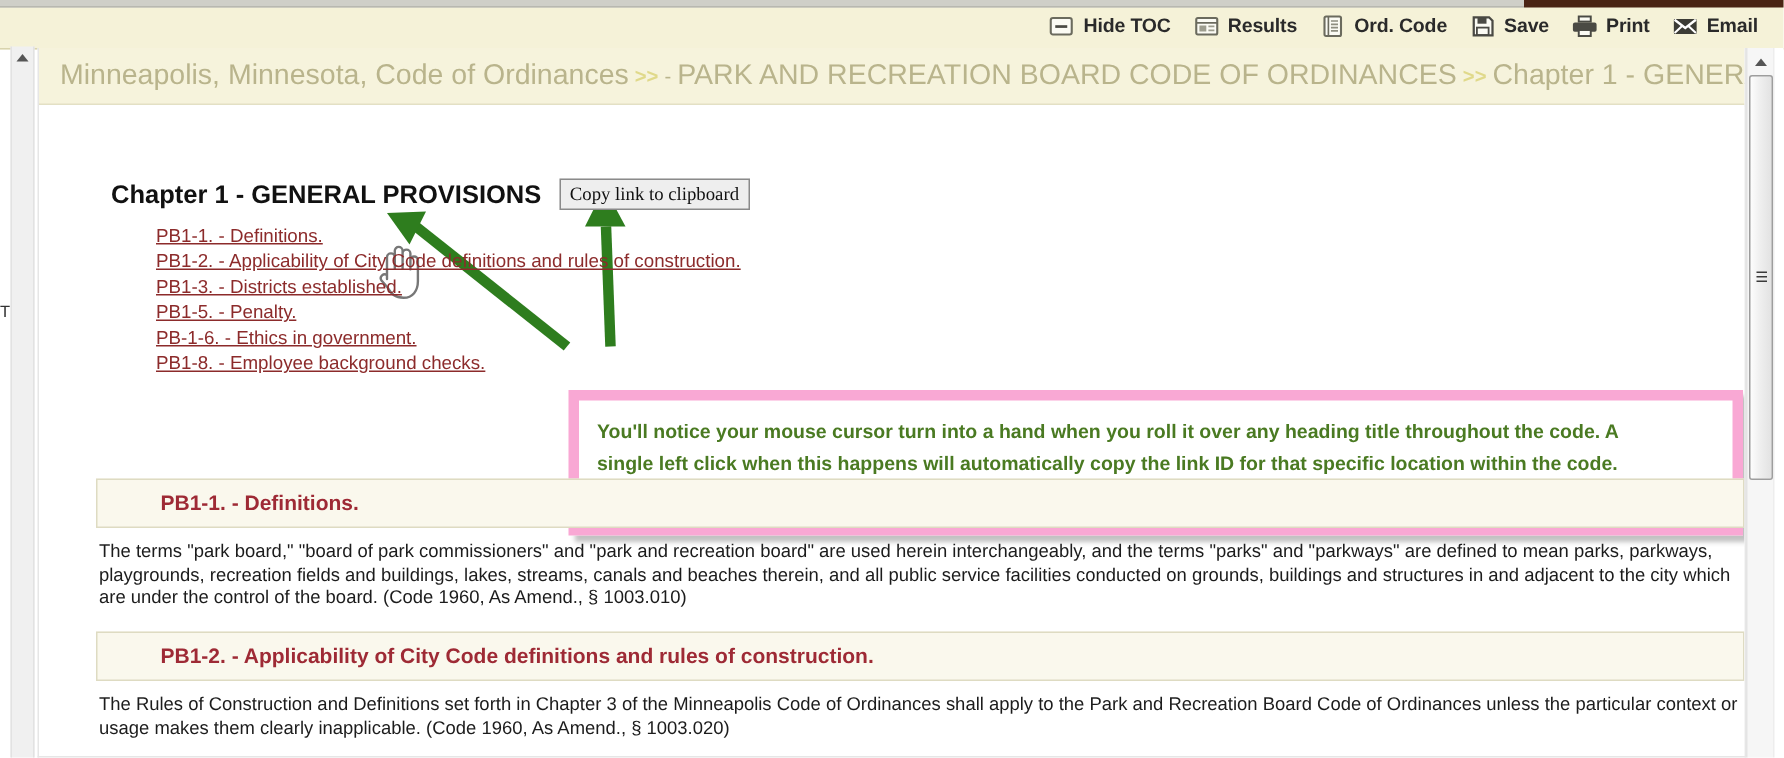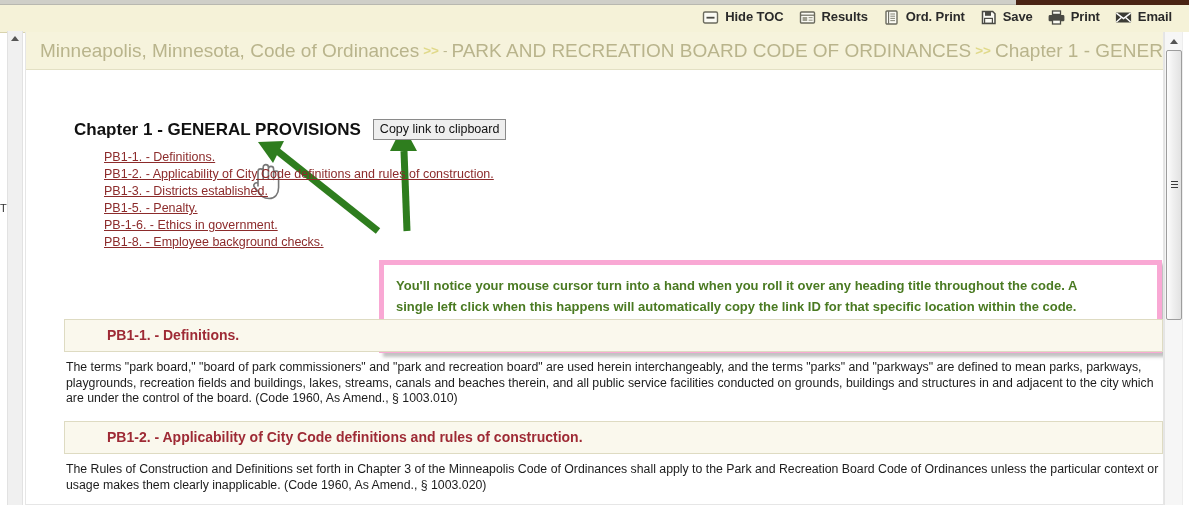--- a/index.html
+++ b/index.html
@@ -171,21 +171,21 @@
   }
   #chapter-title {
     font-family: "Liberation Sans", sans-serif;
     font-size: 17px;
     font-weight: bold;
     color: #111;
     cursor: pointer;
     white-space: nowrap;
   }
   #copylink-btn {
-    font-family: Liberation Sans, sans-serif;
+    font-family: Liberation Serif, serif;
     font-size: 12.5px;
     color: #111;
     background: #eeeeee;
     border: 1px solid #8a8a8a;
     padding: 2px 6px 3px 6px;
     cursor: pointer;
     white-space: nowrap;
     line-height: 14px;
   }
 
@@ -214,21 +214,21 @@
     white-space: nowrap;
   }
 
   
   #callout {
     position: absolute;
     left: 353px; top: 189px;
     width: 783px;
     min-height: 88px;
     background: #ffffff;
-    border: 5px solid #f9a8d4;
+    border: 7px solid #f9a8d4;
     box-shadow: 4px 4px 3px rgba(120,120,120,0.45);
     box-sizing: border-box;
     padding: 10px 14px 10px 12px;
   }
   #callout p {
     margin: 0;
     font-family: "Liberation Sans", sans-serif;
     font-size: 13px;
     font-weight: bold;
     color: #4a7a22;
@@ -359,21 +359,21 @@
       <span class="tool-ico">
         <svg class="tool-ico" viewBox="0 0 17 17">
           <rect x="3" y="2" width="11" height="13" rx="1" fill="#fbfbf4" stroke="#6b6b5e" stroke-width="1.4"></rect>
           <line x1="5.6" y1="2.3" x2="5.6" y2="14.7" stroke="#6b6b5e" stroke-width="1.1"></line>
           <line x1="7.3" y1="5" x2="12" y2="5" stroke="#8e8e80" stroke-width="1.1"></line>
           <line x1="7.3" y1="7.2" x2="12" y2="7.2" stroke="#8e8e80" stroke-width="1.1"></line>
           <line x1="7.3" y1="9.4" x2="12" y2="9.4" stroke="#8e8e80" stroke-width="1.1"></line>
           <line x1="7.3" y1="11.6" x2="12" y2="11.6" stroke="#8e8e80" stroke-width="1.1"></line>
         </svg>
       </span>
-      <span class="tool-label">Ord. Print</span>
+      <span class="tool-label">Ord. Code</span>
     </div>
 
     <div class="tool-item">
       <span class="tool-ico">
         <svg class="tool-ico" viewBox="0 0 17 17">
           <path d="M2.5 2.5 h10.2 l2.3 2.3 v9.7 h-12.5 z" fill="#fbfbf4" stroke="#4a4a44" stroke-width="1.5"></path>
           <rect x="5" y="2.8" width="6" height="4" fill="#4a4a44"></rect>
           <rect x="4.6" y="9.4" width="7.8" height="5" fill="none" stroke="#4a4a44" stroke-width="1.2"></rect>
         </svg>
       </span>

